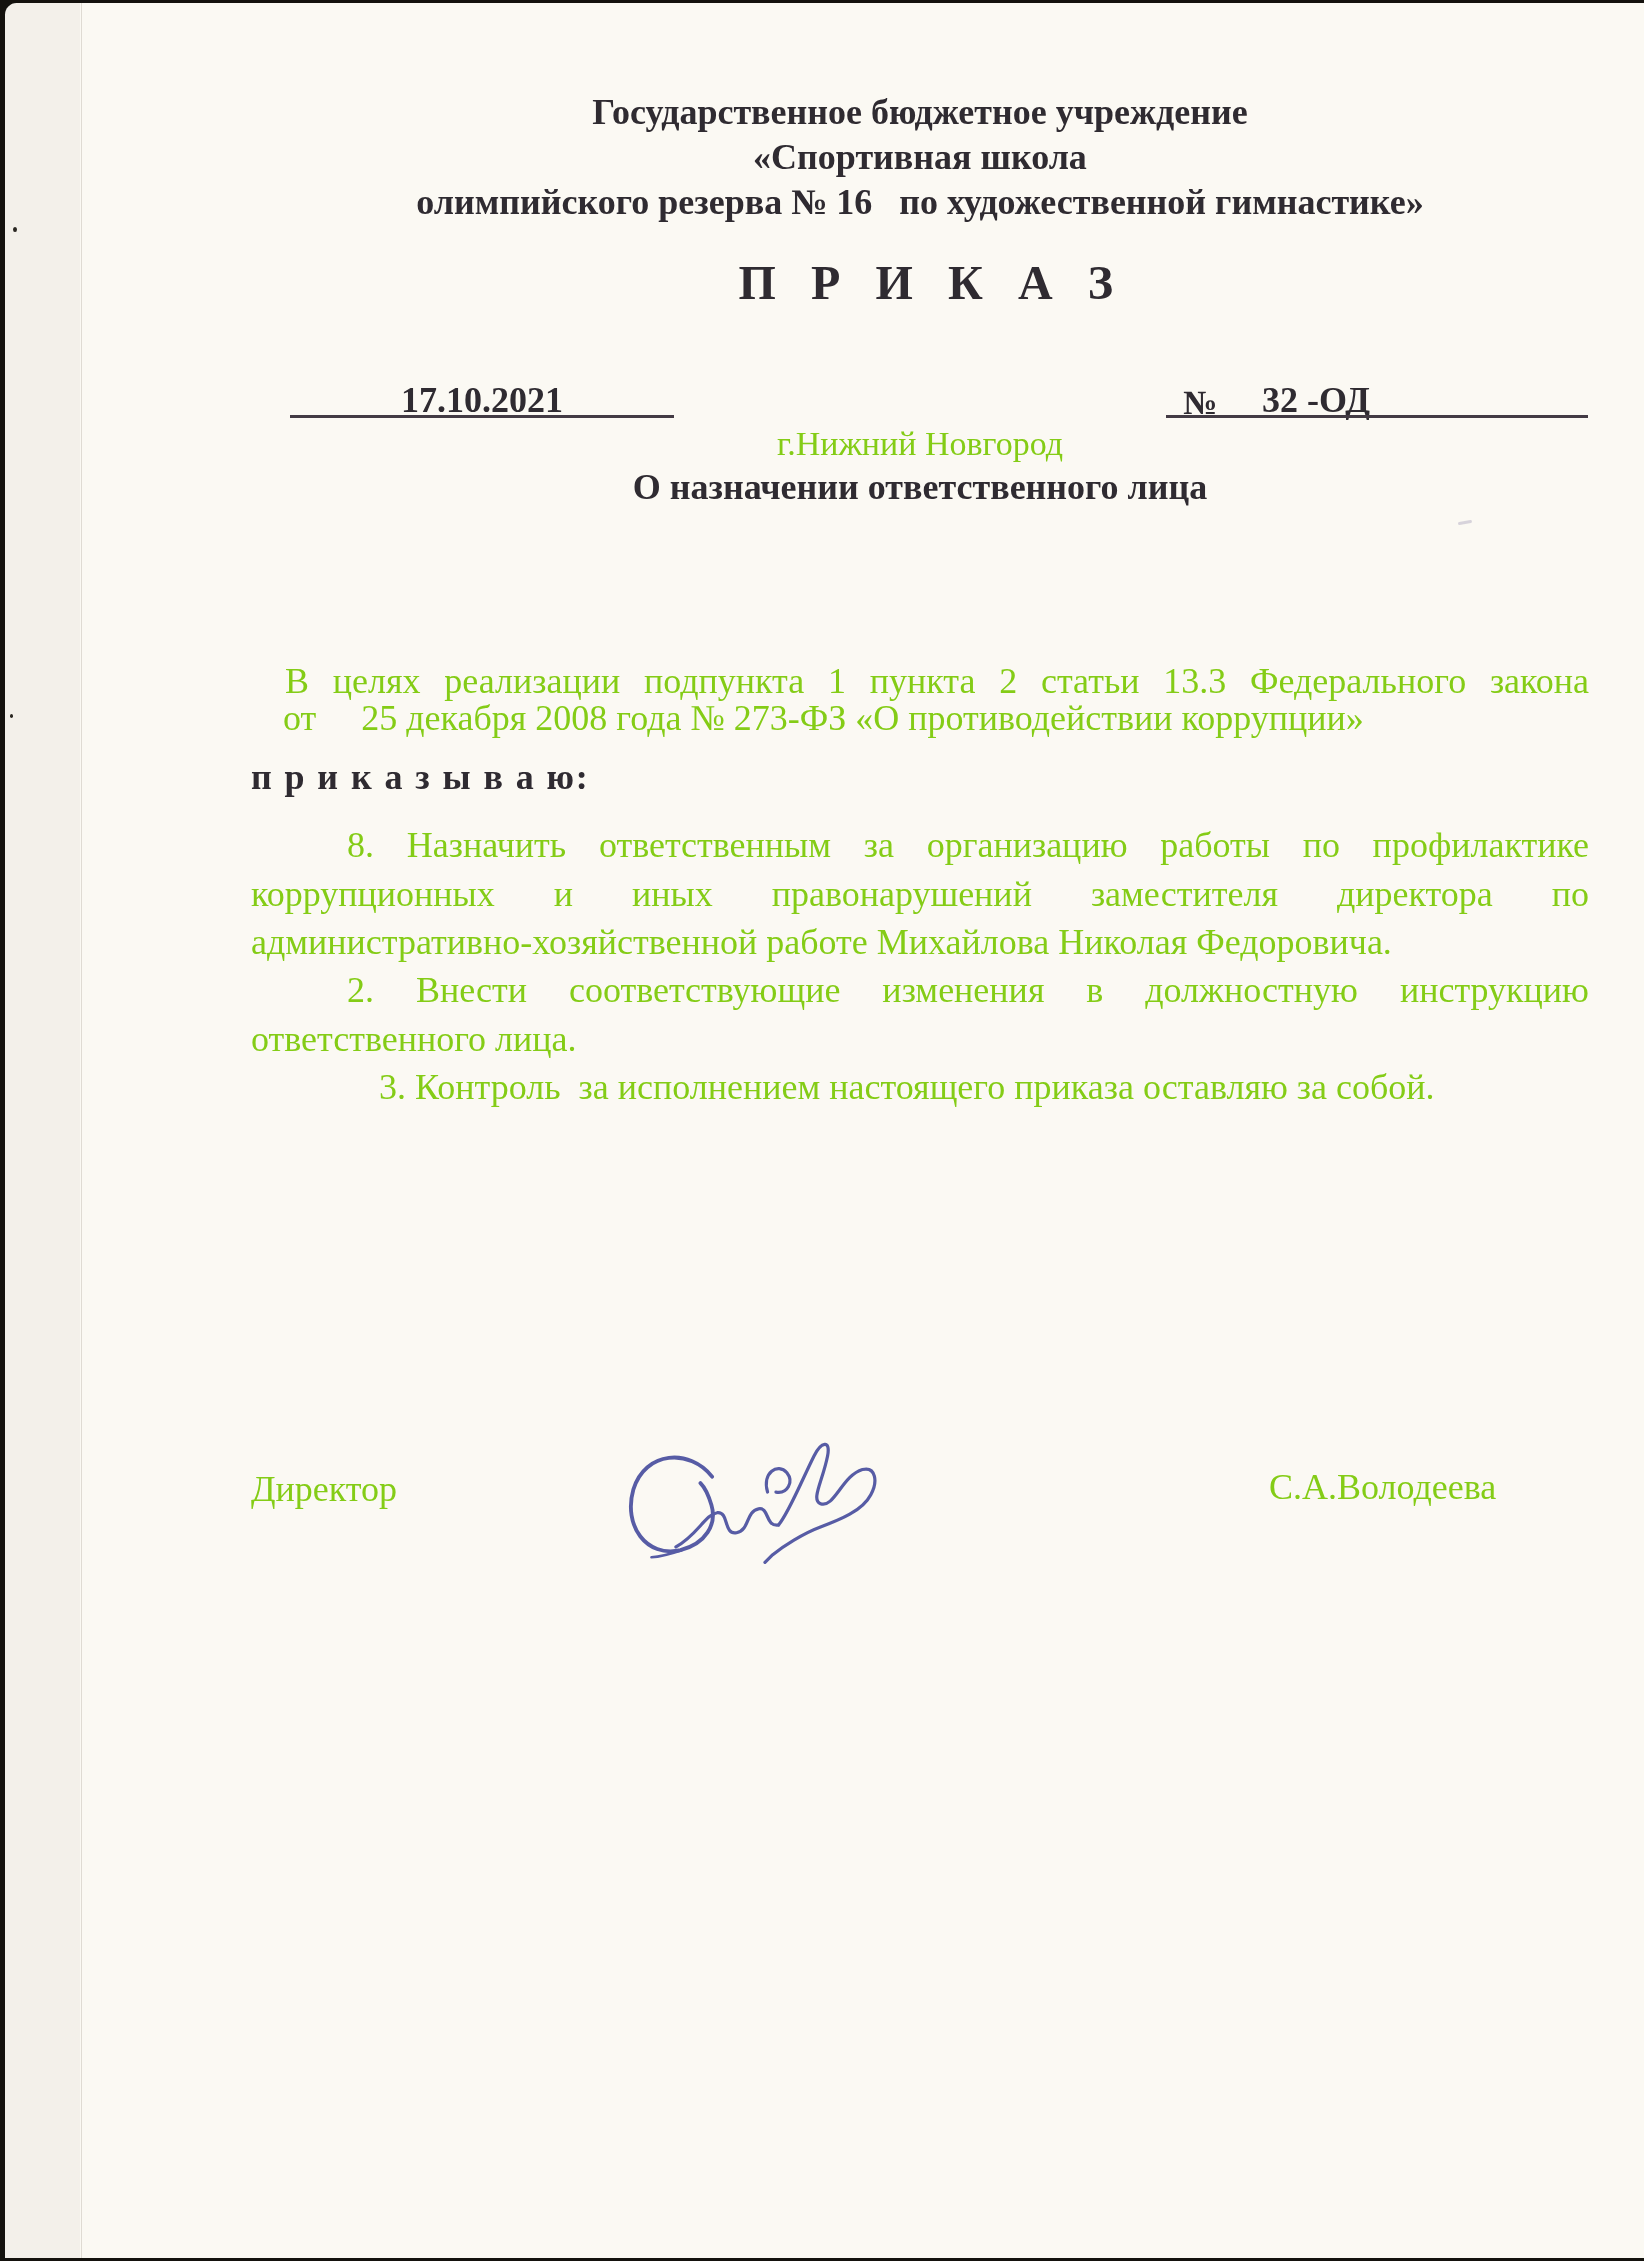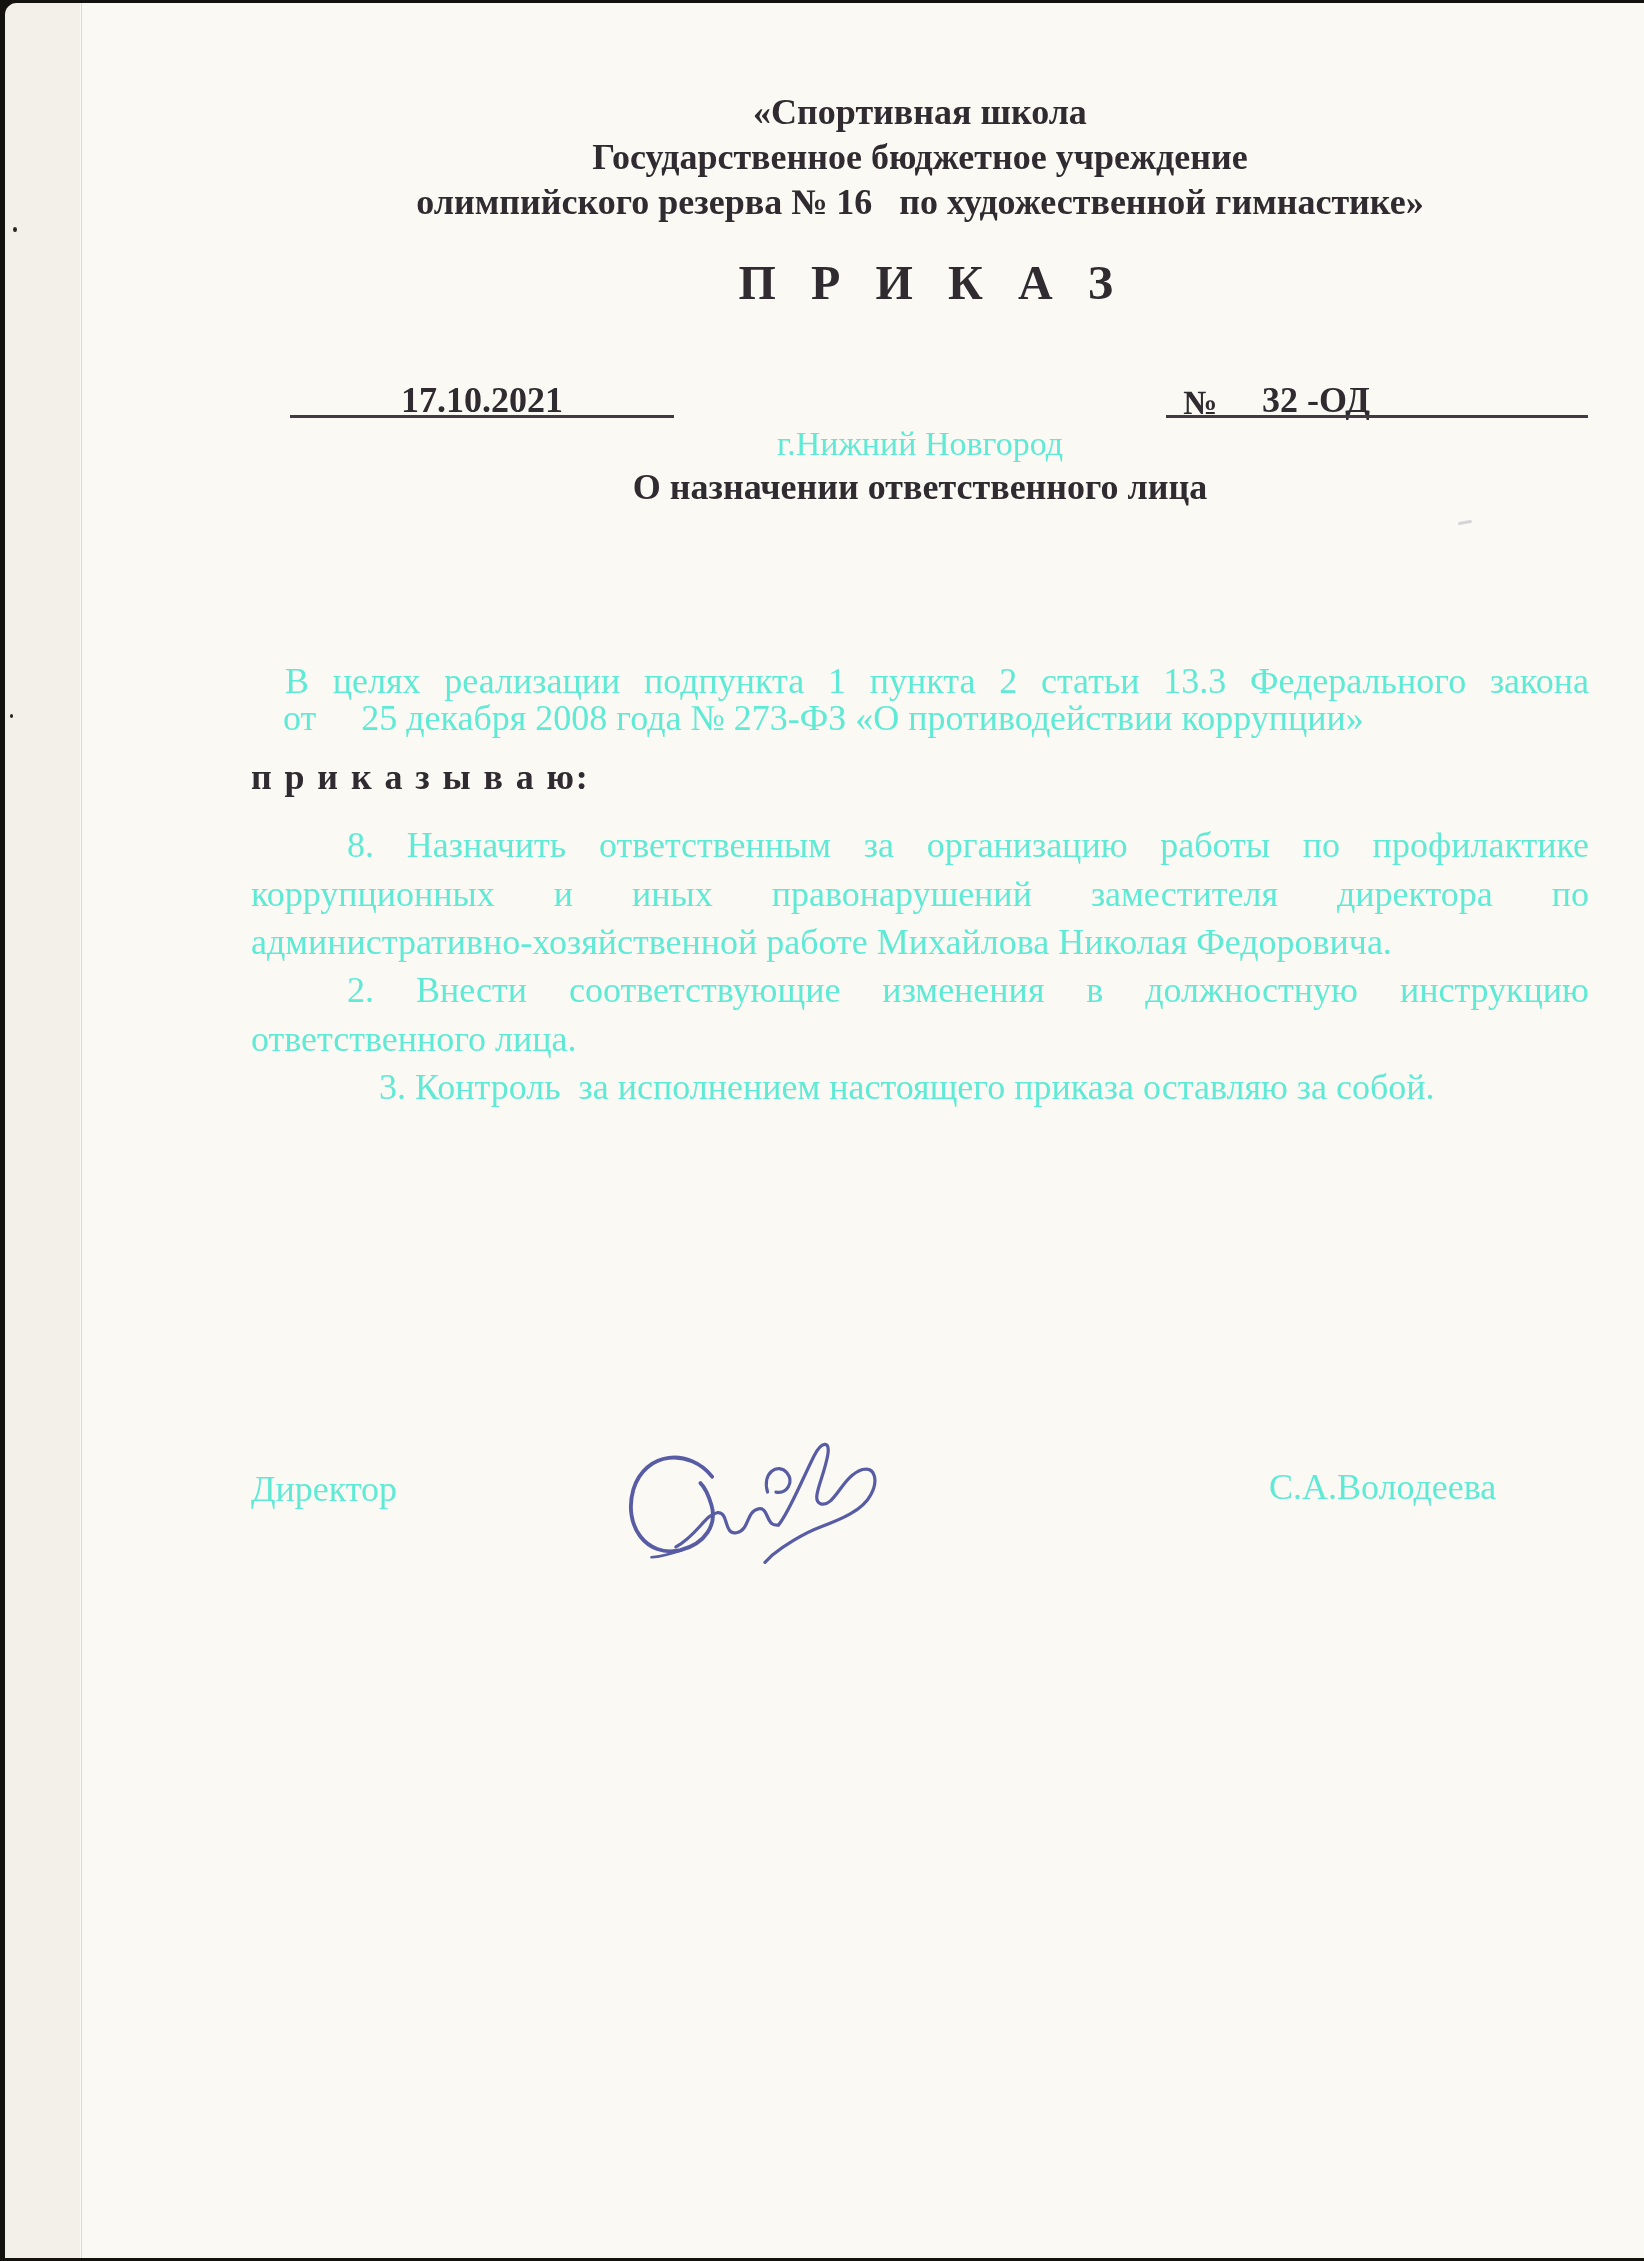--- a/index.html
+++ b/index.html
@@ -2,21 +2,21 @@
 <html style="font-size:10.3px"><head>
 <meta charset="utf-8">
 <style>
   html,body{margin:0;padding:0;}
   body{background:#23211d;font-family:"Liberation Serif","DejaVu Serif",serif;}
   .page{position:relative;width:1644px;height:2261px;background:#14120e;overflow:hidden;}
   .paper{position:absolute;left:5.2px;top:3.2px;width:1639px;height:2255px;background:#fbf9f3;border-top-left-radius:11.6px;}
   .left-shade{position:absolute;left:5.2px;top:3.2px;width:75px;height:2255px;background:rgba(90,85,72,0.05);border-top-left-radius:11.6px;}
   .seam{position:absolute;left:81px;top:3.2px;width:1.3px;height:2255px;background:rgba(150,143,128,0.28);}
   .speck{position:absolute;border-radius:50%;background:#2a2722;}
-  .txt{position:absolute;color:#5eead4;white-space:nowrap;}
+  .txt{position:absolute;color:#84cc16;white-space:nowrap;}
   .col{left:251px;width:1338px;}
   .center{text-align:center;}
   .bold{font-weight:bold;color:#2f2b31;}
   .f56{font-size:36px;line-height:45px;}
   .f52{font-size:34px;line-height:39px;}
   .org-block div{white-space:pre-wrap;}
   .doc-type{font-size:48px;line-height:46px;letter-spacing:11.6px;padding-left:11.6px;}
   .rule{position:absolute;height:2.6px;background:#433b44;}
   .justify{white-space:normal;text-align:justify;text-align-last:justify;-moz-text-align-last:justify;text-justify:inter-word;}
   .prewrap{white-space:pre-wrap;margin-left:32px;}
@@ -29,22 +29,22 @@
 
 <div class="page">
 
   <div class="paper"></div>
   <div class="left-shade"></div>
   <div class="seam"></div>
   <div class="speck" style="left:13px;top:227px;width:3.9px;height:5.2px;"></div>
   <div class="speck" style="left:10.3px;top:714px;width:3.2px;height:3.9px;"></div>
 
   <div class="txt col center bold f56 org-block" style="top:90px;">
+    <div>Государственное бюджетное учреждение</div>
     <div>«Спортивная школа</div>
-    <div>Государственное бюджетное учреждение</div>
     <div>олимпийского резерва № 16   по художественной гимнастике»</div>
   </div>
 
   <div class="txt col center bold doc-type" style="top:260px;">П Р И К А З</div>
 
   <div class="txt bold f56 center" style="left:290px;top:378px;width:384px;">17.10.2021</div>
   <div class="rule" style="left:290px;top:415px;width:384px;"></div>
   <div class="txt bold f52" style="left:1183px;top:383px;">№</div>
   <div class="txt bold f56" style="left:1262px;top:378px;">32 -ОД</div>
   <div class="rule" style="left:1166px;top:415px;width:422px;"></div>

